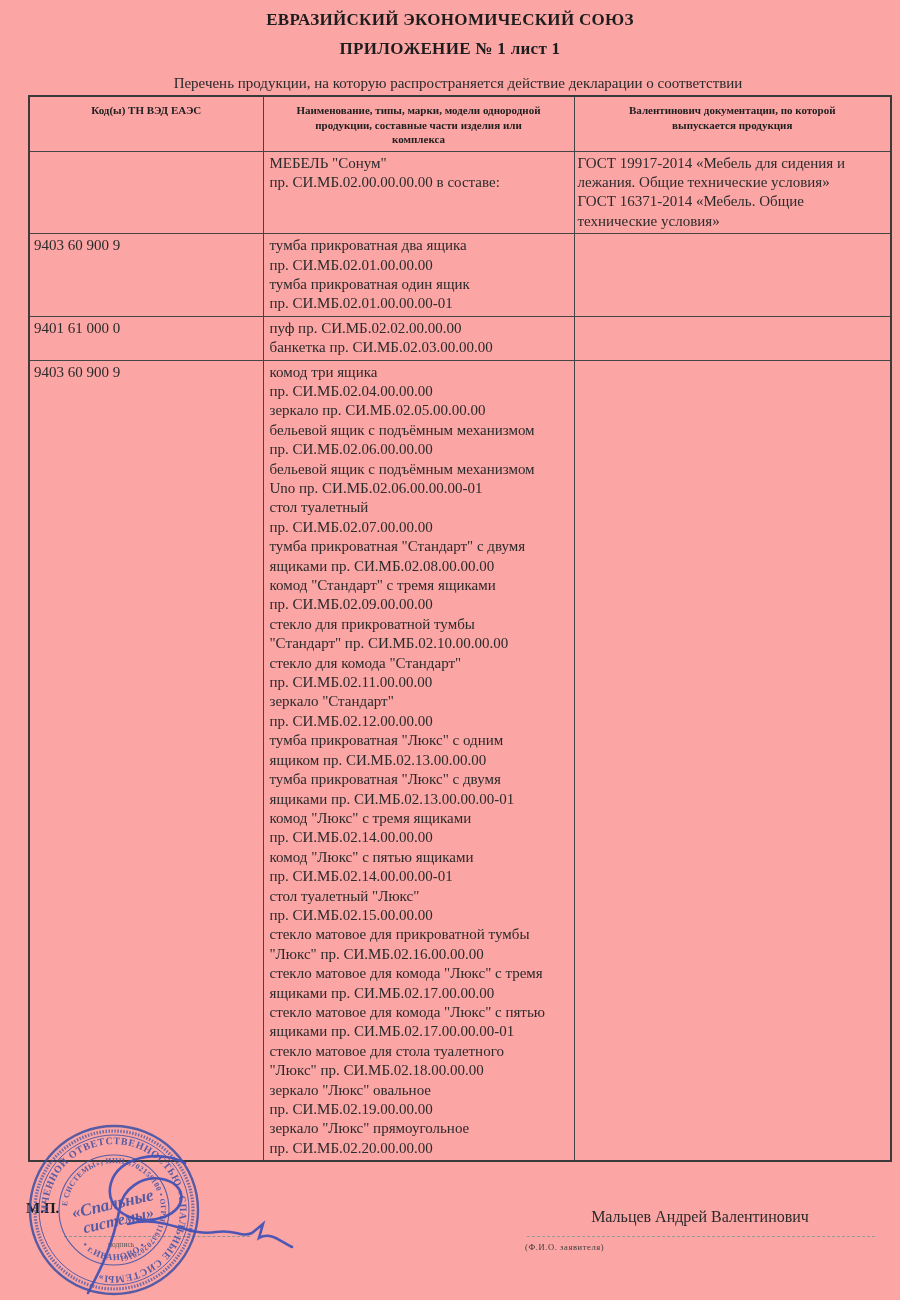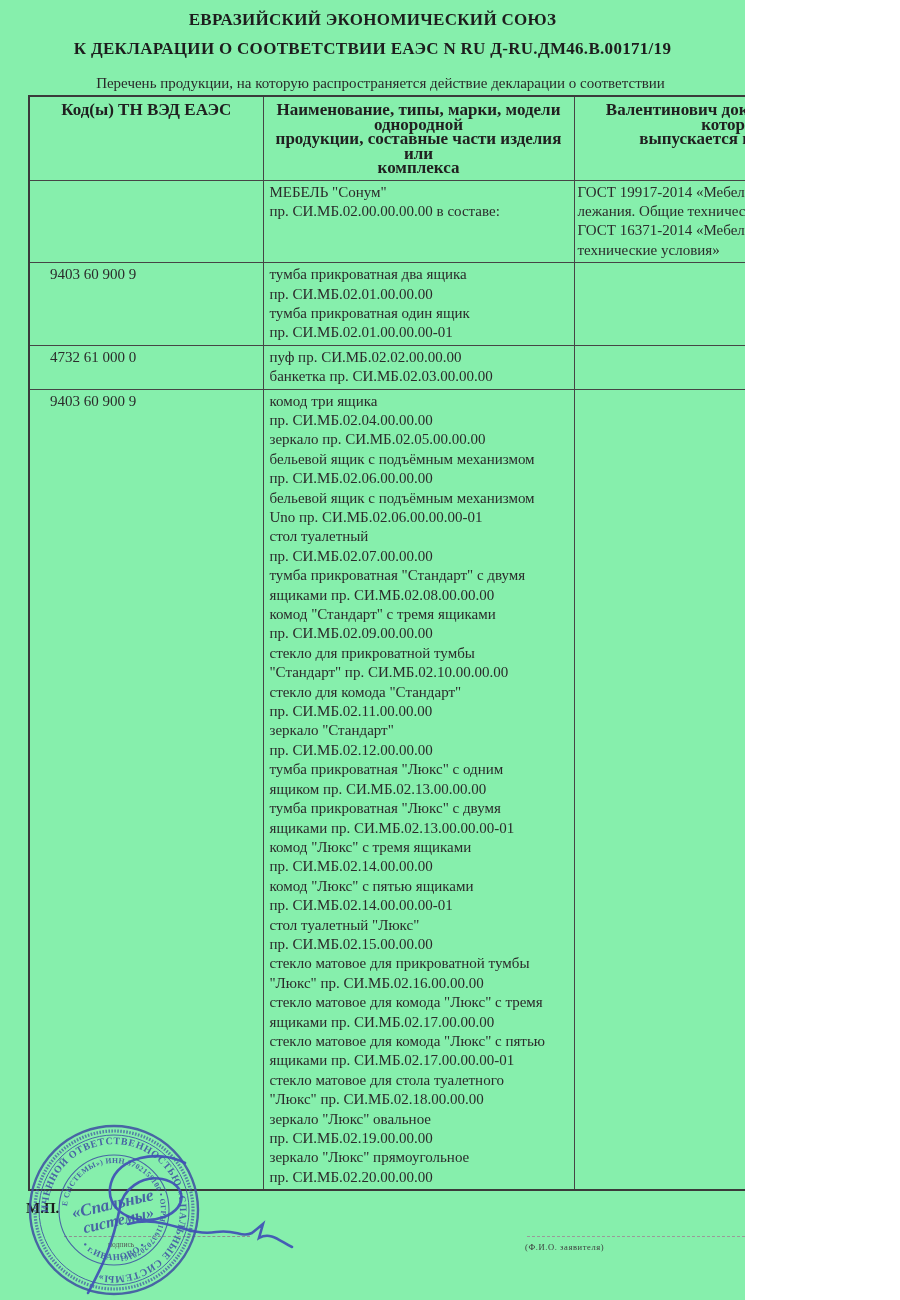--- a/index.html
+++ b/index.html
@@ -1,57 +1,57 @@
 <!DOCTYPE html>
 <html><head>
 <meta charset="utf-8">
 <style>
   html,body{margin:0;padding:0;background:#ffffff;}
   .page{
-    position:relative;width:745px;height:1300px;background:#86efac;
+    position:relative;width:900px;height:1300px;background:#fca5a5;
     font-family:"Liberation Serif", serif;color:#262626;overflow:hidden;
   }
   .titles{padding-top:10px;text-align:center;}
   .title-line{font-weight:bold;font-size:17px;line-height:20px;letter-spacing:.3px;color:#1d1d1d;}
   .title-line + .title-line{margin-top:9px;}
   .subtitle{margin-top:15px;text-align:center;font-size:15px;line-height:18px;color:#2a2a2a;padding-left:16px;}
   table.products{
     border-collapse:collapse;table-layout:fixed;margin:3px 0 0 28px;width:862px;
     border:2px solid #3a3a3a;
   }
   table.products th, table.products td{border:1.6px solid #454545;}
   table.products th{
-    font-size:17px;font-weight:bold;text-align:center;vertical-align:top;
+    font-size:11px;font-weight:bold;text-align:center;vertical-align:top;
     padding:6px 8px 4px;line-height:14.5px;color:#202020;
   }
   table.products td{
     font-size:15px;line-height:19.4px;vertical-align:top;
     padding:2px 4px 2px 6px;white-space:pre-line;color:#2b2b2b;
   }
-  table.products td.code{padding-left:20px;}
+  table.products td.code{padding-left:4px;}
   table.products td.docs{padding-left:3px;border-radius:23px;}
   
   .mp-label{position:absolute;left:26px;top:1200px;font-size:15px;font-weight:bold;color:#1c1c1c;font-family:Liberation Serif, serif;}
   .sig-line-left{position:absolute;left:64px;top:1236px;width:186px;border-top:1px dashed #8f8f8f;}
   .sig-caption-left{position:absolute;left:108px;top:1240px;font-size:7.5px;color:#555;}
   .applicant-name{position:absolute;left:525px;top:1208px;width:350px;text-align:center;font-size:16px;color:#2a2a2a;}
   .sig-line-right{position:absolute;left:527px;top:1236px;width:348px;border-top:1px dashed #9a9a9a;}
   .applicant-caption{position:absolute;left:525px;top:1242px;width:350px;font-size:8.5px;letter-spacing:.6px;color:#3d3d3d;}
   .stamp-wrap{position:absolute;left:22px;top:1118px;width:184px;height:184px;opacity:.87;filter:blur(.3px);}
   .stamp-wrap svg{width:100%;height:100%;}
   .signature-wrap{position:absolute;left:0;top:1100px;width:340px;height:200px;}
 </style>
 </head>
 <body>
 
 <div class="page">
 
   <div class="titles">
     <div class="title-line">ЕВРАЗИЙСКИЙ ЭКОНОМИЧЕСКИЙ СОЮЗ</div>
-    <div class="title-line">К ДЕКЛАРАЦИИ О СООТВЕТСТВИИ ЕАЭС N RU Д-RU.ДМ46.В.00171/19</div>
+    <div class="title-line">ПРИЛОЖЕНИЕ № 1 лист 1</div>
   </div>
   <div class="subtitle">Перечень продукции, на которую распространяется действие декларации о соответствии</div>
 
   <table class="products">
     <colgroup>
       <col style="width:234px">
         <col style="width:311px">
         <col style="width:317px">
     </colgroup>
     <thead>
@@ -76,21 +76,21 @@
       </tr>
       <tr>
         <td class="code">9403 60 900 9</td>
         <td>тумба прикроватная два ящика
 пр. СИ.МБ.02.01.00.00.00
 тумба прикроватная один ящик
 пр. СИ.МБ.02.01.00.00.00-01</td>
         <td class="docs"></td>
       </tr>
       <tr>
-        <td class="code">4732 61 000 0</td>
+        <td class="code">9401 61 000 0</td>
         <td>пуф пр. СИ.МБ.02.02.00.00.00
 банкетка пр. СИ.МБ.02.03.00.00.00</td>
         <td class="docs"></td>
       </tr>
       <tr>
         <td class="code">9403 60 900 9</td>
         <td>комод три ящика
 пр. СИ.МБ.02.04.00.00.00
 зеркало пр. СИ.МБ.02.05.00.00.00
 бельевой ящик с подъёмным механизмом
@@ -133,20 +133,21 @@
 пр. СИ.МБ.02.20.00.00.00</td>
         <td class="docs"></td>
       </tr>
     </tbody>
   </table>
 
   <div class="mp-label">М.П.</div>
   <div class="sig-line-left"></div>
   <div class="sig-caption-left">подпись</div>
 
+  <div class="applicant-name">Мальцев Андрей Валентинович</div>
   <div class="sig-line-right"></div>
   <div class="applicant-caption">(Ф.И.О. заявителя)</div>
 
   <div class="stamp-wrap">
     <svg viewBox="-92 -92 184 184">
       <defs>
         <path id="ringOuter" d="M -66,0 A 66,66 0 1,1 66,0 A 66,66 0 1,1 -66,0"></path>
         <path id="ringInner" d="M -47,0 A 47,47 0 1,1 47,0 A 47,47 0 1,1 -47,0"></path>
         <path id="arcBottom" d="M -42,8 A 42,42 0 0,0 42,8"></path>
       </defs>

